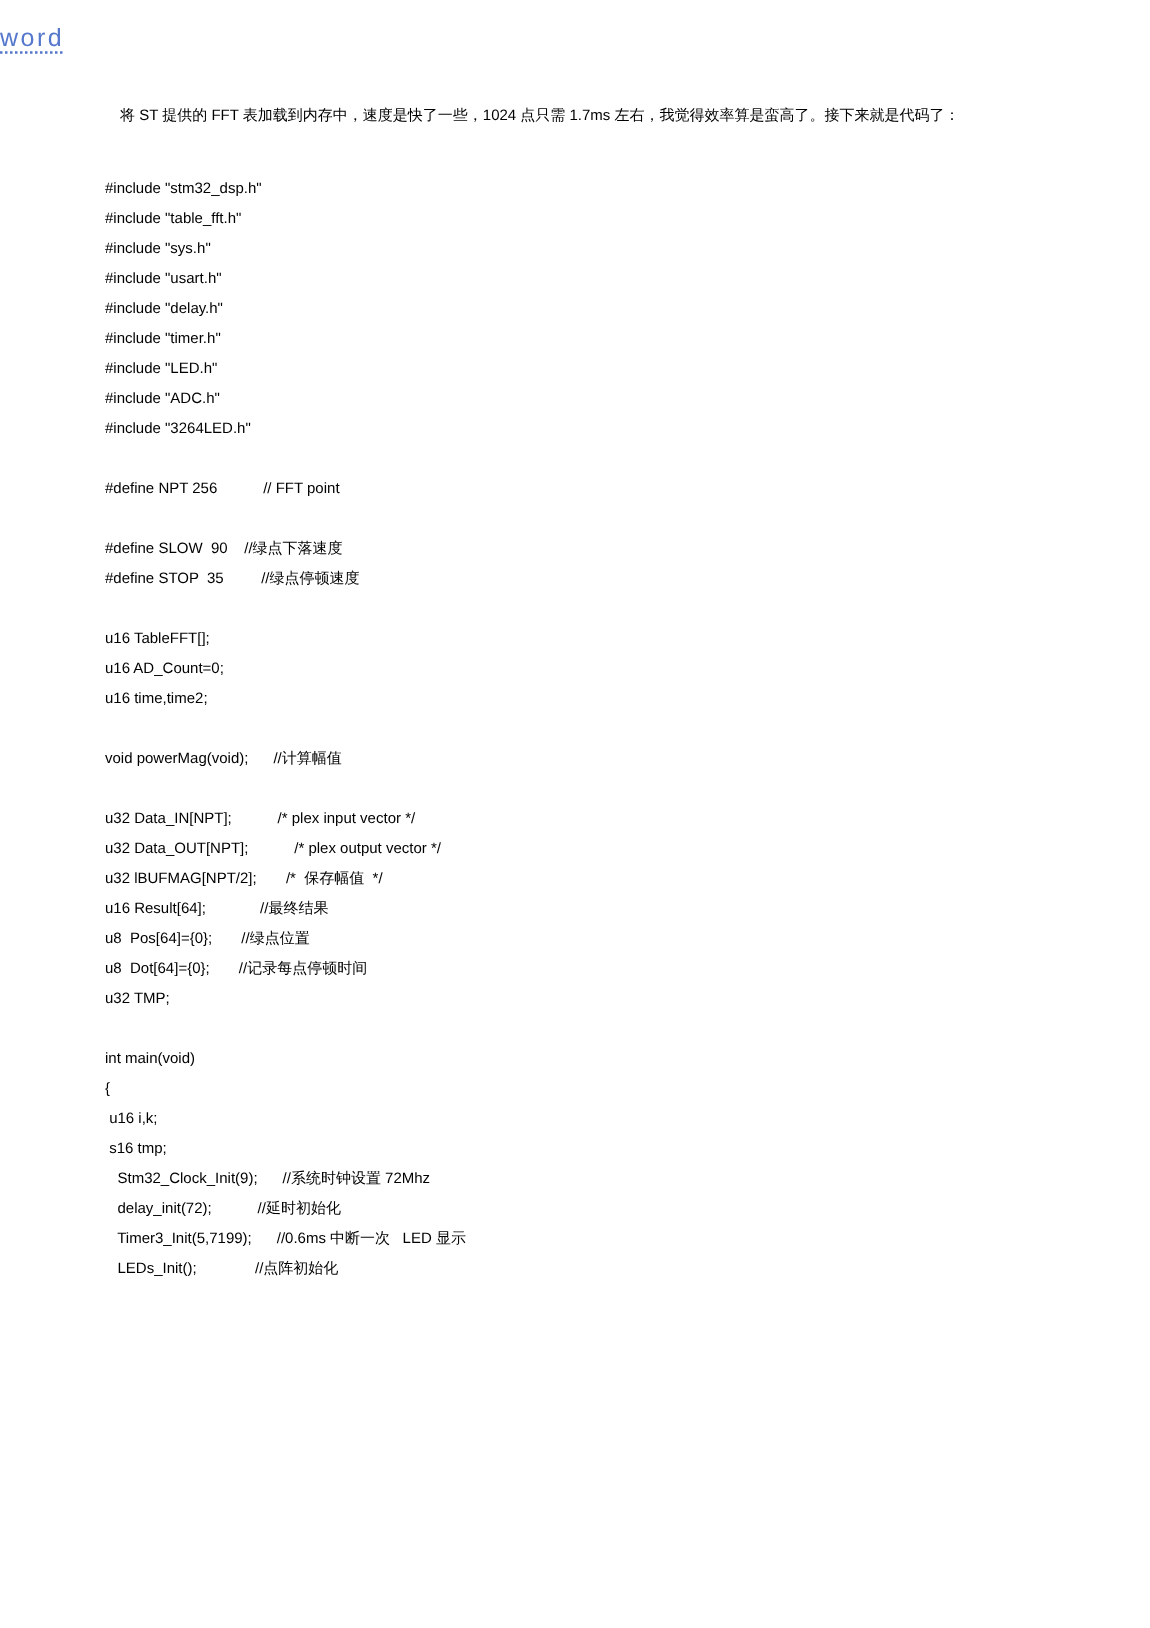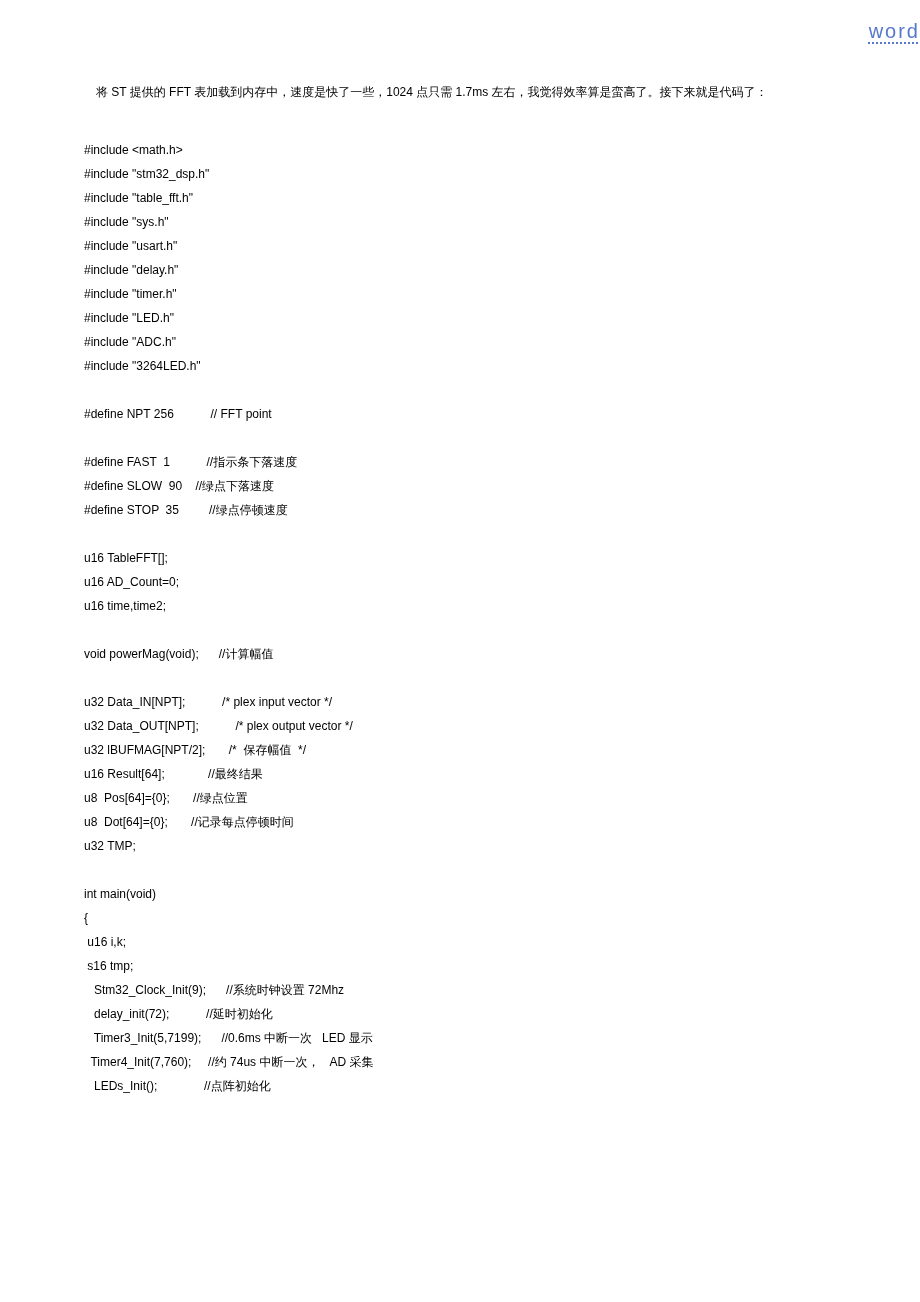--- a/index.html
+++ b/index.html
@@ -9,21 +9,21 @@
     }
     body {
       background: #ffffff;
       font-family: Arial, "Microsoft YaHei", sans-serif;
       font-size: 12px;
       color: #000000;
       width: 920px;
       padding: 20px 0 40px 0;
     }
     .page-title {
-      text-align: right;
+      text-align: left;
       font-size: 20px;
       color: #5577cc;
       text-decoration: underline dotted;
       text-underline-offset: 4px;
       margin-bottom: 40px;
       letter-spacing: 2px;
     }
     .content {
       padding-left: 84px;
       padding-right: 60px;
@@ -45,34 +45,32 @@
     }
   </style>
 </head>
 <body>
 
 <div class="page-title">word</div>
 
 <div class="content">
   <div class="intro">将 ST 提供的 FFT 表加载到内存中，速度是快了一些，1024 点只需 1.7ms 左右，我觉得效率算是蛮高了。接下来就是代码了：</div>
   <div class="code-block" id="code-container">
-      <div class="code-line">#include &lt;math.h&gt;</div>
       <div class="code-line">#include "stm32_dsp.h"</div>
       <div class="code-line">#include "table_fft.h"</div>
       <div class="code-line">#include "sys.h"</div>
       <div class="code-line">#include "usart.h"</div>
       <div class="code-line">#include "delay.h"</div>
       <div class="code-line">#include "timer.h"</div>
       <div class="code-line">#include "LED.h"</div>
       <div class="code-line">#include "ADC.h"</div>
       <div class="code-line">#include "3264LED.h"</div>
       <div class="blank-line"></div>
       <div class="code-line">#define NPT 256           // FFT point</div>
       <div class="blank-line"></div>
-      <div class="code-line">#define FAST  1           //指示条下落速度</div>
       <div class="code-line">#define SLOW  90    //绿点下落速度</div>
       <div class="code-line">#define STOP  35         //绿点停顿速度</div>
       <div class="blank-line"></div>
       <div class="code-line">u16 TableFFT[];</div>
       <div class="code-line">u16 AD_Count=0;</div>
       <div class="code-line">u16 time,time2;</div>
       <div class="blank-line"></div>
       <div class="code-line">void powerMag(void);      //计算幅值</div>
       <div class="blank-line"></div>
       <div class="code-line">u32 Data_IN[NPT];           /* plex input vector */</div>
@@ -83,16 +81,15 @@
       <div class="code-line">u8  Dot[64]={0};       //记录每点停顿时间</div>
       <div class="code-line">u32 TMP;</div>
       <div class="blank-line"></div>
       <div class="code-line">int main(void)</div>
       <div class="code-line">{</div>
       <div class="code-line"> u16 i,k;</div>
       <div class="code-line"> s16 tmp;</div>
       <div class="code-line">   Stm32_Clock_Init(9);      //系统时钟设置 72Mhz</div>
       <div class="code-line">   delay_init(72);           //延时初始化</div>
       <div class="code-line">   Timer3_Init(5,7199);      //0.6ms 中断一次   LED 显示</div>
-      <div class="code-line">  Timer4_Init(7,760);     //约 74us 中断一次，   AD 采集</div>
       <div class="code-line">   LEDs_Init();              //点阵初始化</div>
     </div>
 </div>
 
 </body></html>

